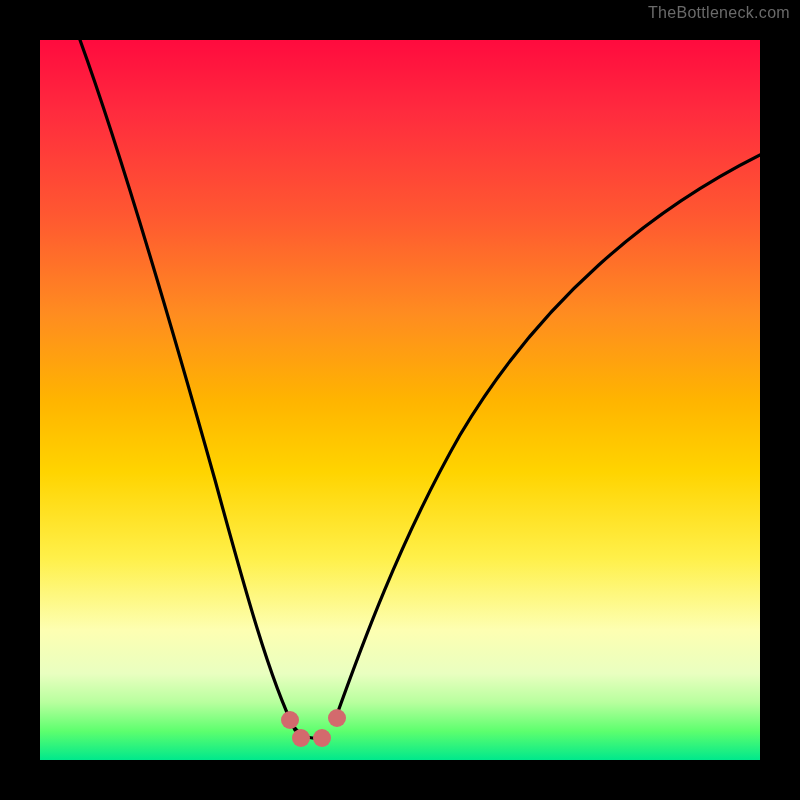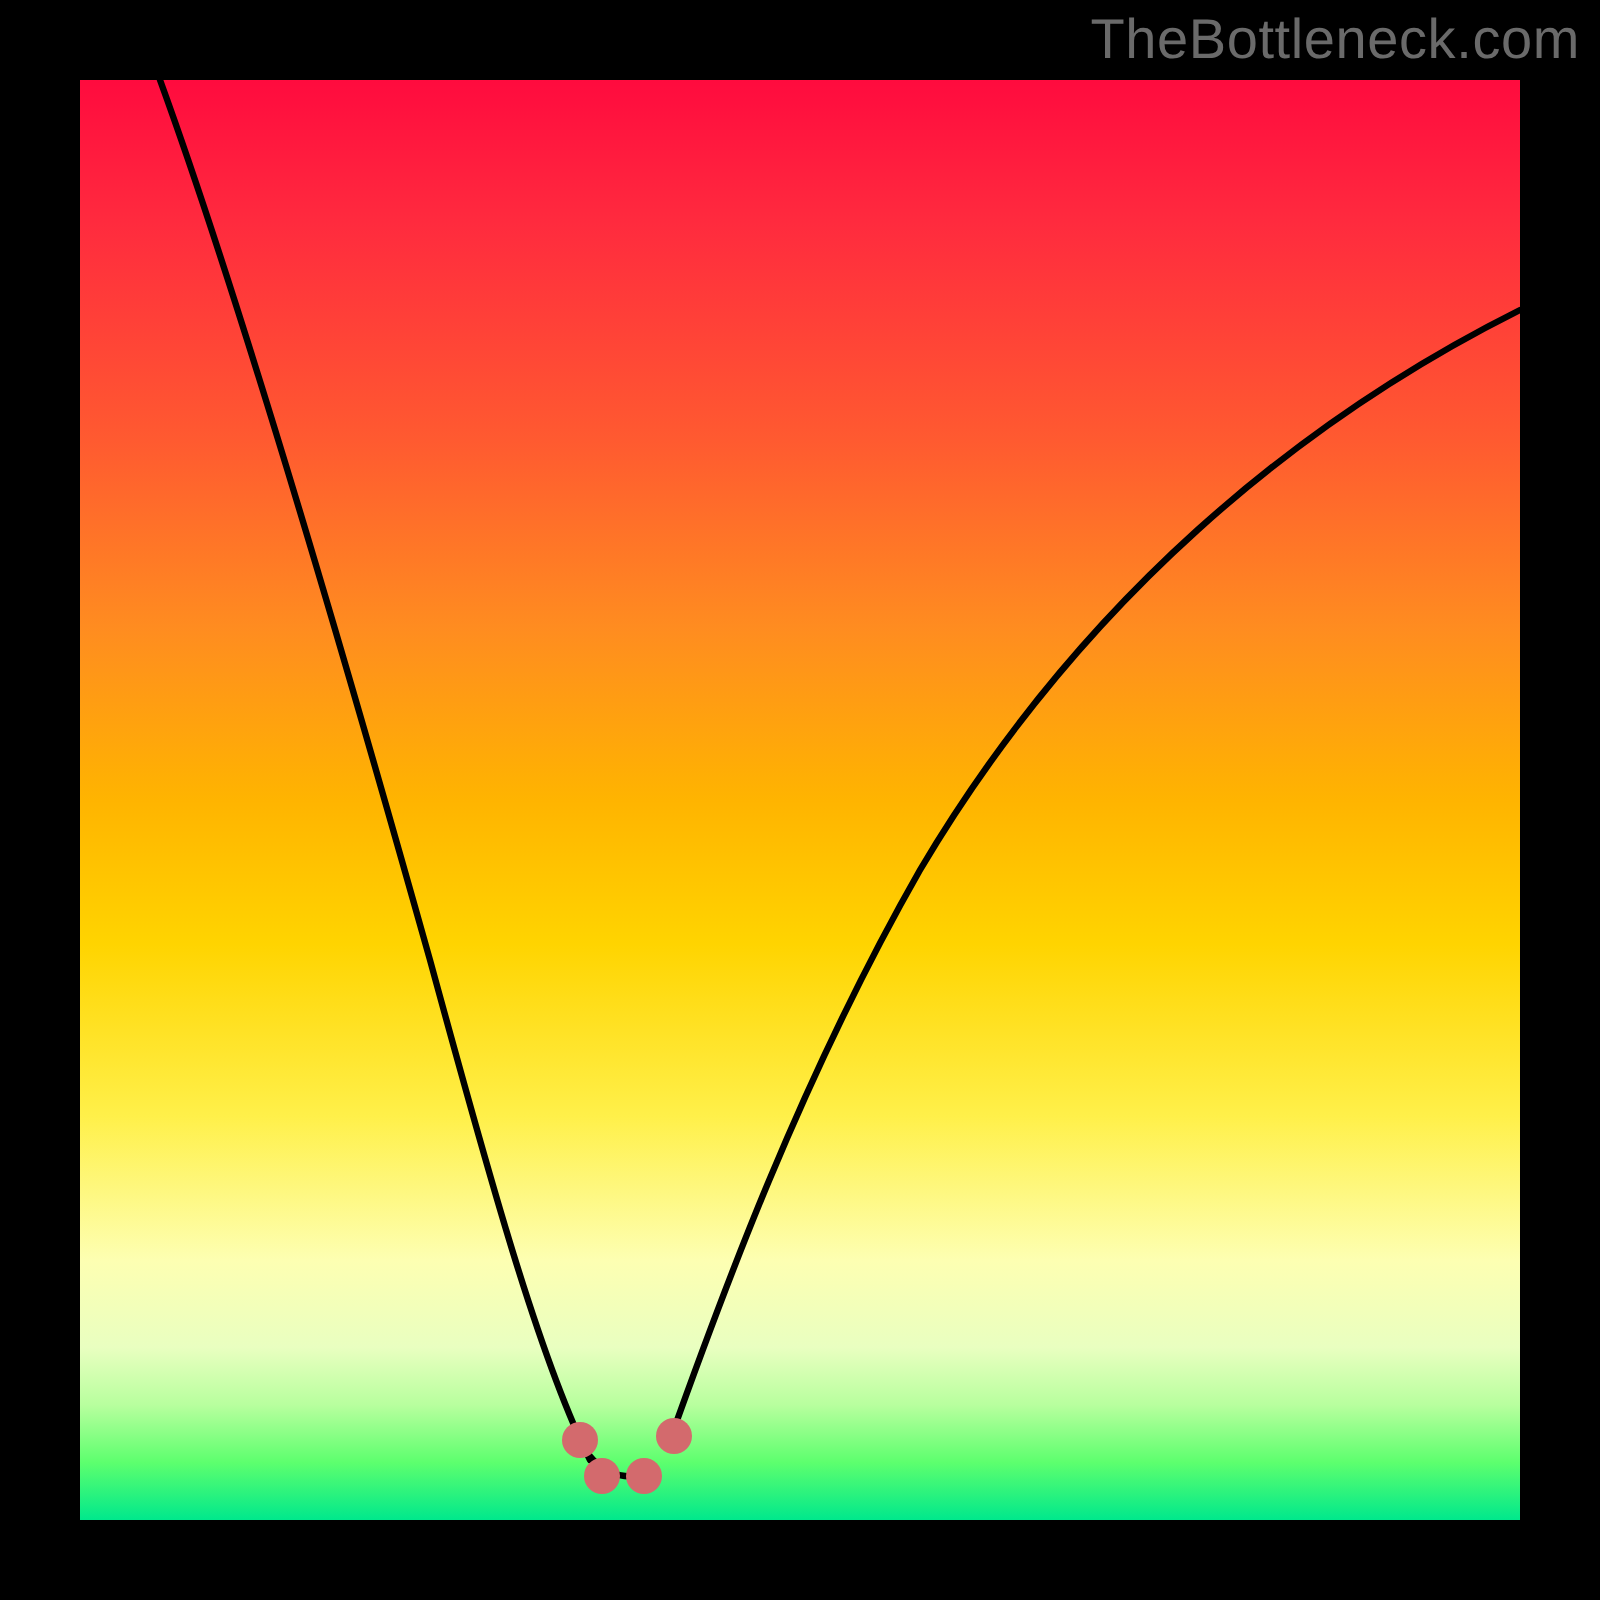--- a/index.html
+++ b/index.html
@@ -38,21 +38,21 @@
       #b8ff9e 92%,
       #5dff6e 96%,
       #00e88c 100%
     );
   }
   .watermark {
     position: absolute;
     top: 4px;
     right: 10px;
     font-family: Arial, Helvetica, sans-serif;
-    font-size: 28px;
+    font-size: 16px;
     color: #6a6a6a;
     letter-spacing: 0.3px;
   }
   svg.curve {
     position: absolute;
     top: 0;
     left: 0;
     width: 720px;
     height: 720px;
   }

